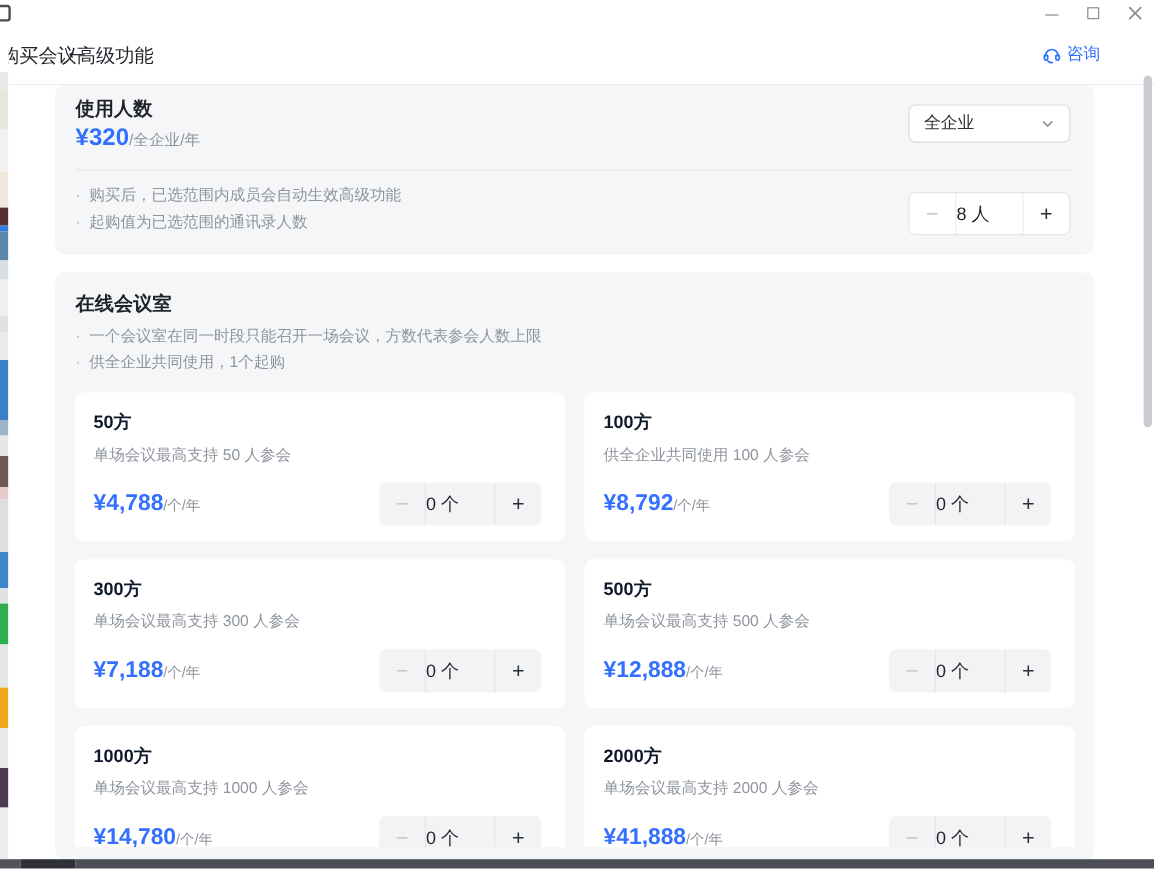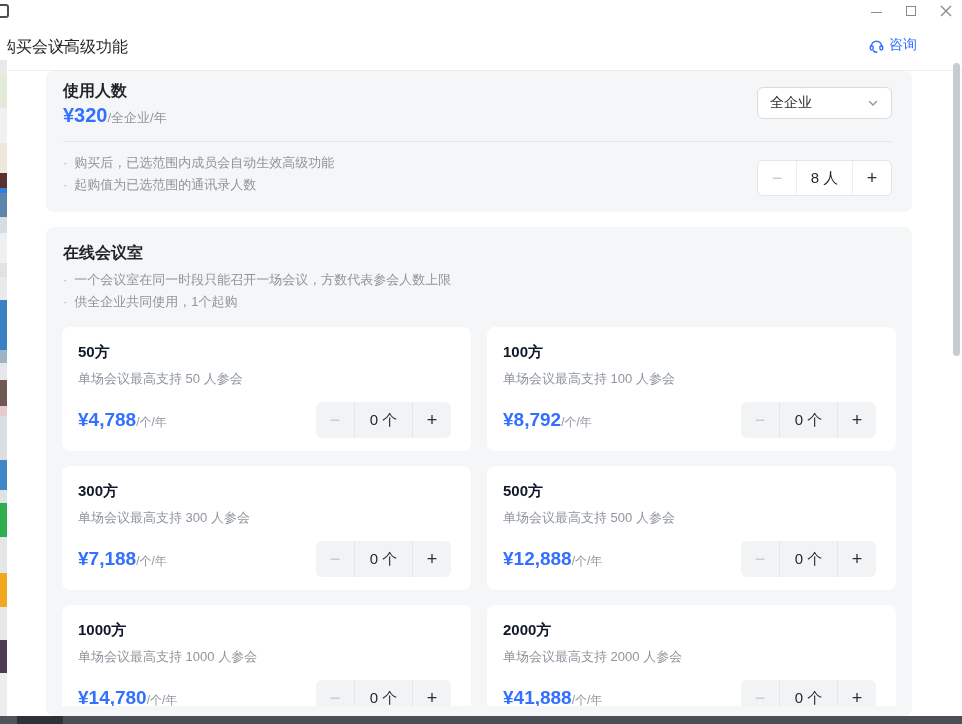--- a/index.html
+++ b/index.html
@@ -60,21 +60,21 @@
   
   .stepper { display:flex; align-items:center; border-radius:6px; width:135px; height:36px; overflow:hidden; }
   .stepper.white { background:#fff; border:1px solid #e3e5e8; position:absolute; right:20px; top:89px; }
   .stepper.gray  { background:var(--stepper-bg,#f2f3f5); }
   .step-btn { width:38px; height:100%; background:none; border:none; font-size:18px;
               color:#2b2f36; font-family:inherit; line-height:34px; }
   .step-btn.disabled { color:var(--disabled,#c4c8ce); }
   .step-sep { width:1px; align-self:stretch; }
   .stepper.white .step-sep { background:#ebedef; }
   .stepper.gray  .step-sep { background:#e4e6e9; }
-  .step-value { flex:1; text-align:center; font-size:15px; color:#1f2329; }
+  .step-value { flex:1; text-align:left; font-size:15px; color:#1f2329; }
 
   
   .rooms-title { top:16px; }
   .rooms-notes { position:absolute; left:17px; top:42px; }
   .room-grid { position:absolute; left:16px; right:16px; top:100px;
                display:grid; grid-template-columns:1fr 1fr; column-gap:16px; row-gap:15px; }
   .room-card { position:relative; background:#fff; border-radius:8px; height:124px; padding:16px; }
   .card-title { font-size:15px; font-weight:700; color:#0f172a; }
   .card-desc { margin-top:8px; font-size:13px; color:var(--text-gray,#8f959e); }
   .card-bottom { position:absolute; left:16px; right:20px; bottom:13px;
@@ -211,21 +211,21 @@
         <span class="step-sep"></span>
         <span class="step-value">0 个</span>
         <span class="step-sep"></span>
         <button class="step-btn">+</button>
       </div>
     </div>
   </div>
 
   <div class="room-card">
     <div class="card-title">100方</div>
-    <div class="card-desc">单场会议最高支持 100 人参会</div>
+    <div class="card-desc">供全企业共同使用 100 人参会</div>
     <div class="card-bottom">
       <div class="card-price">
         <span class="price-amount">¥8,792</span>
         <span class="price-unit">/个/年</span>
       </div>
       <div class="stepper gray">
         <button class="step-btn disabled">−</button>
         <span class="step-sep"></span>
         <span class="step-value">0 个</span>
         <span class="step-sep"></span>

